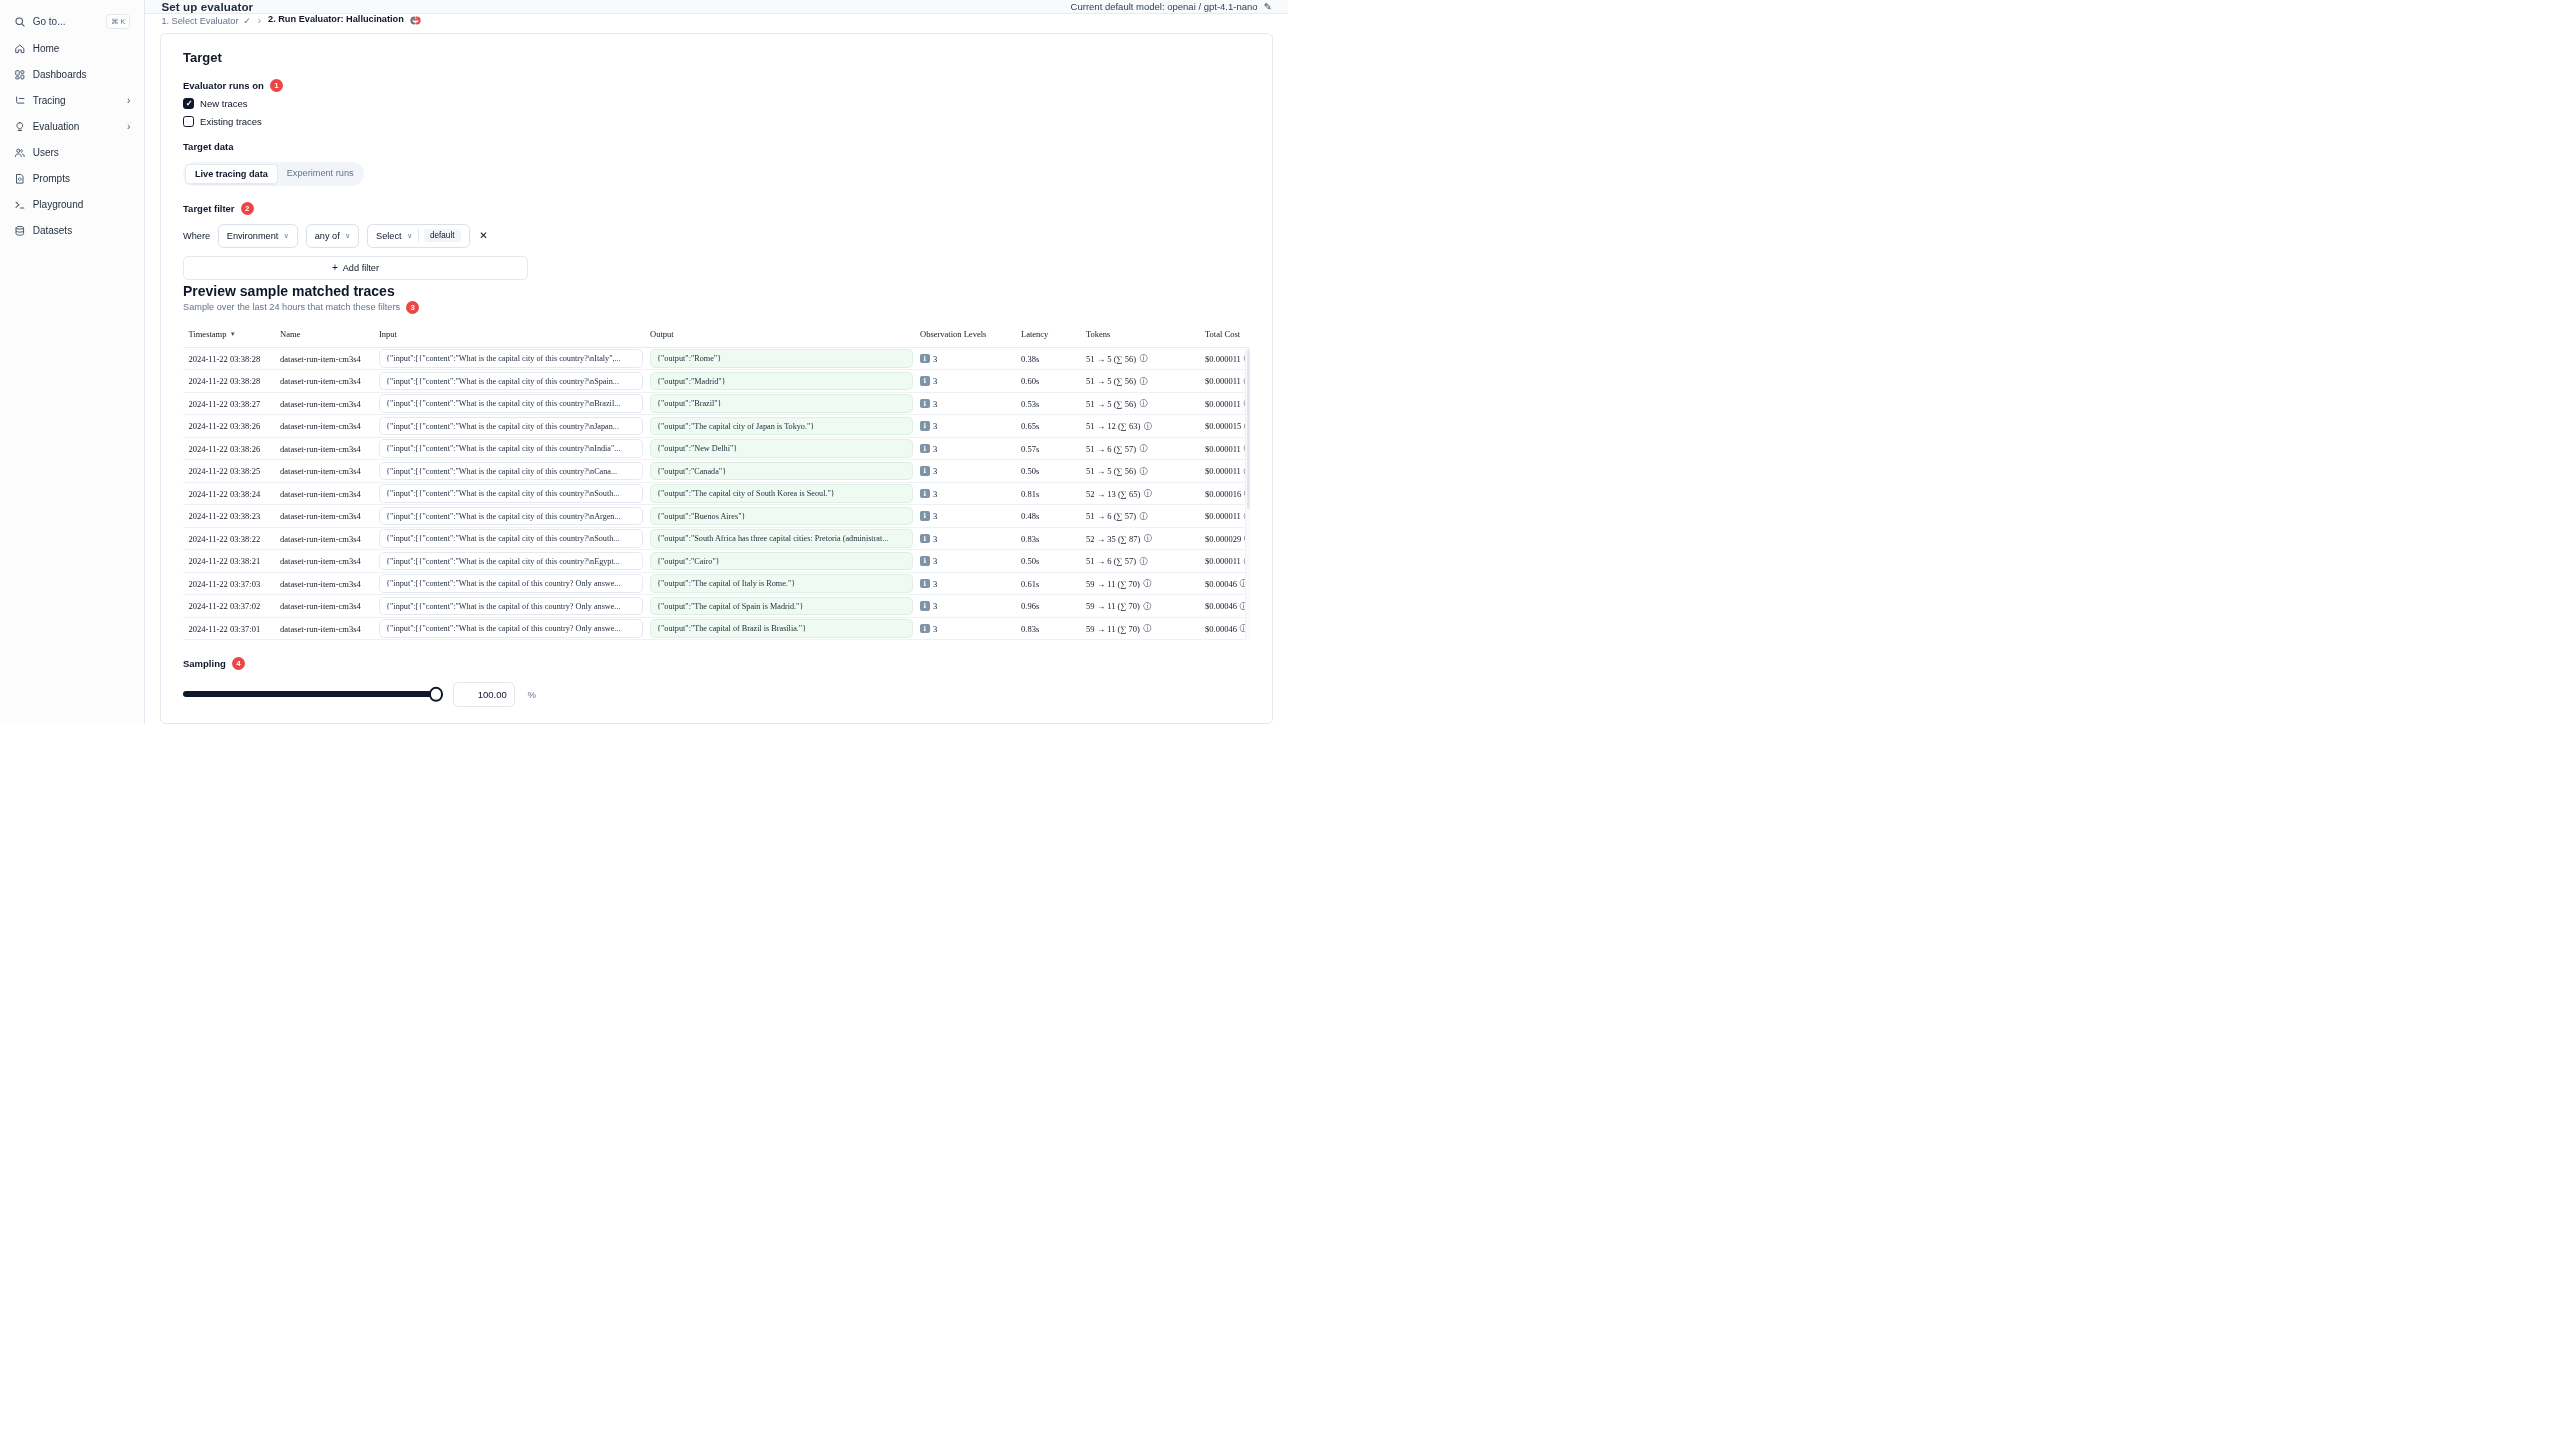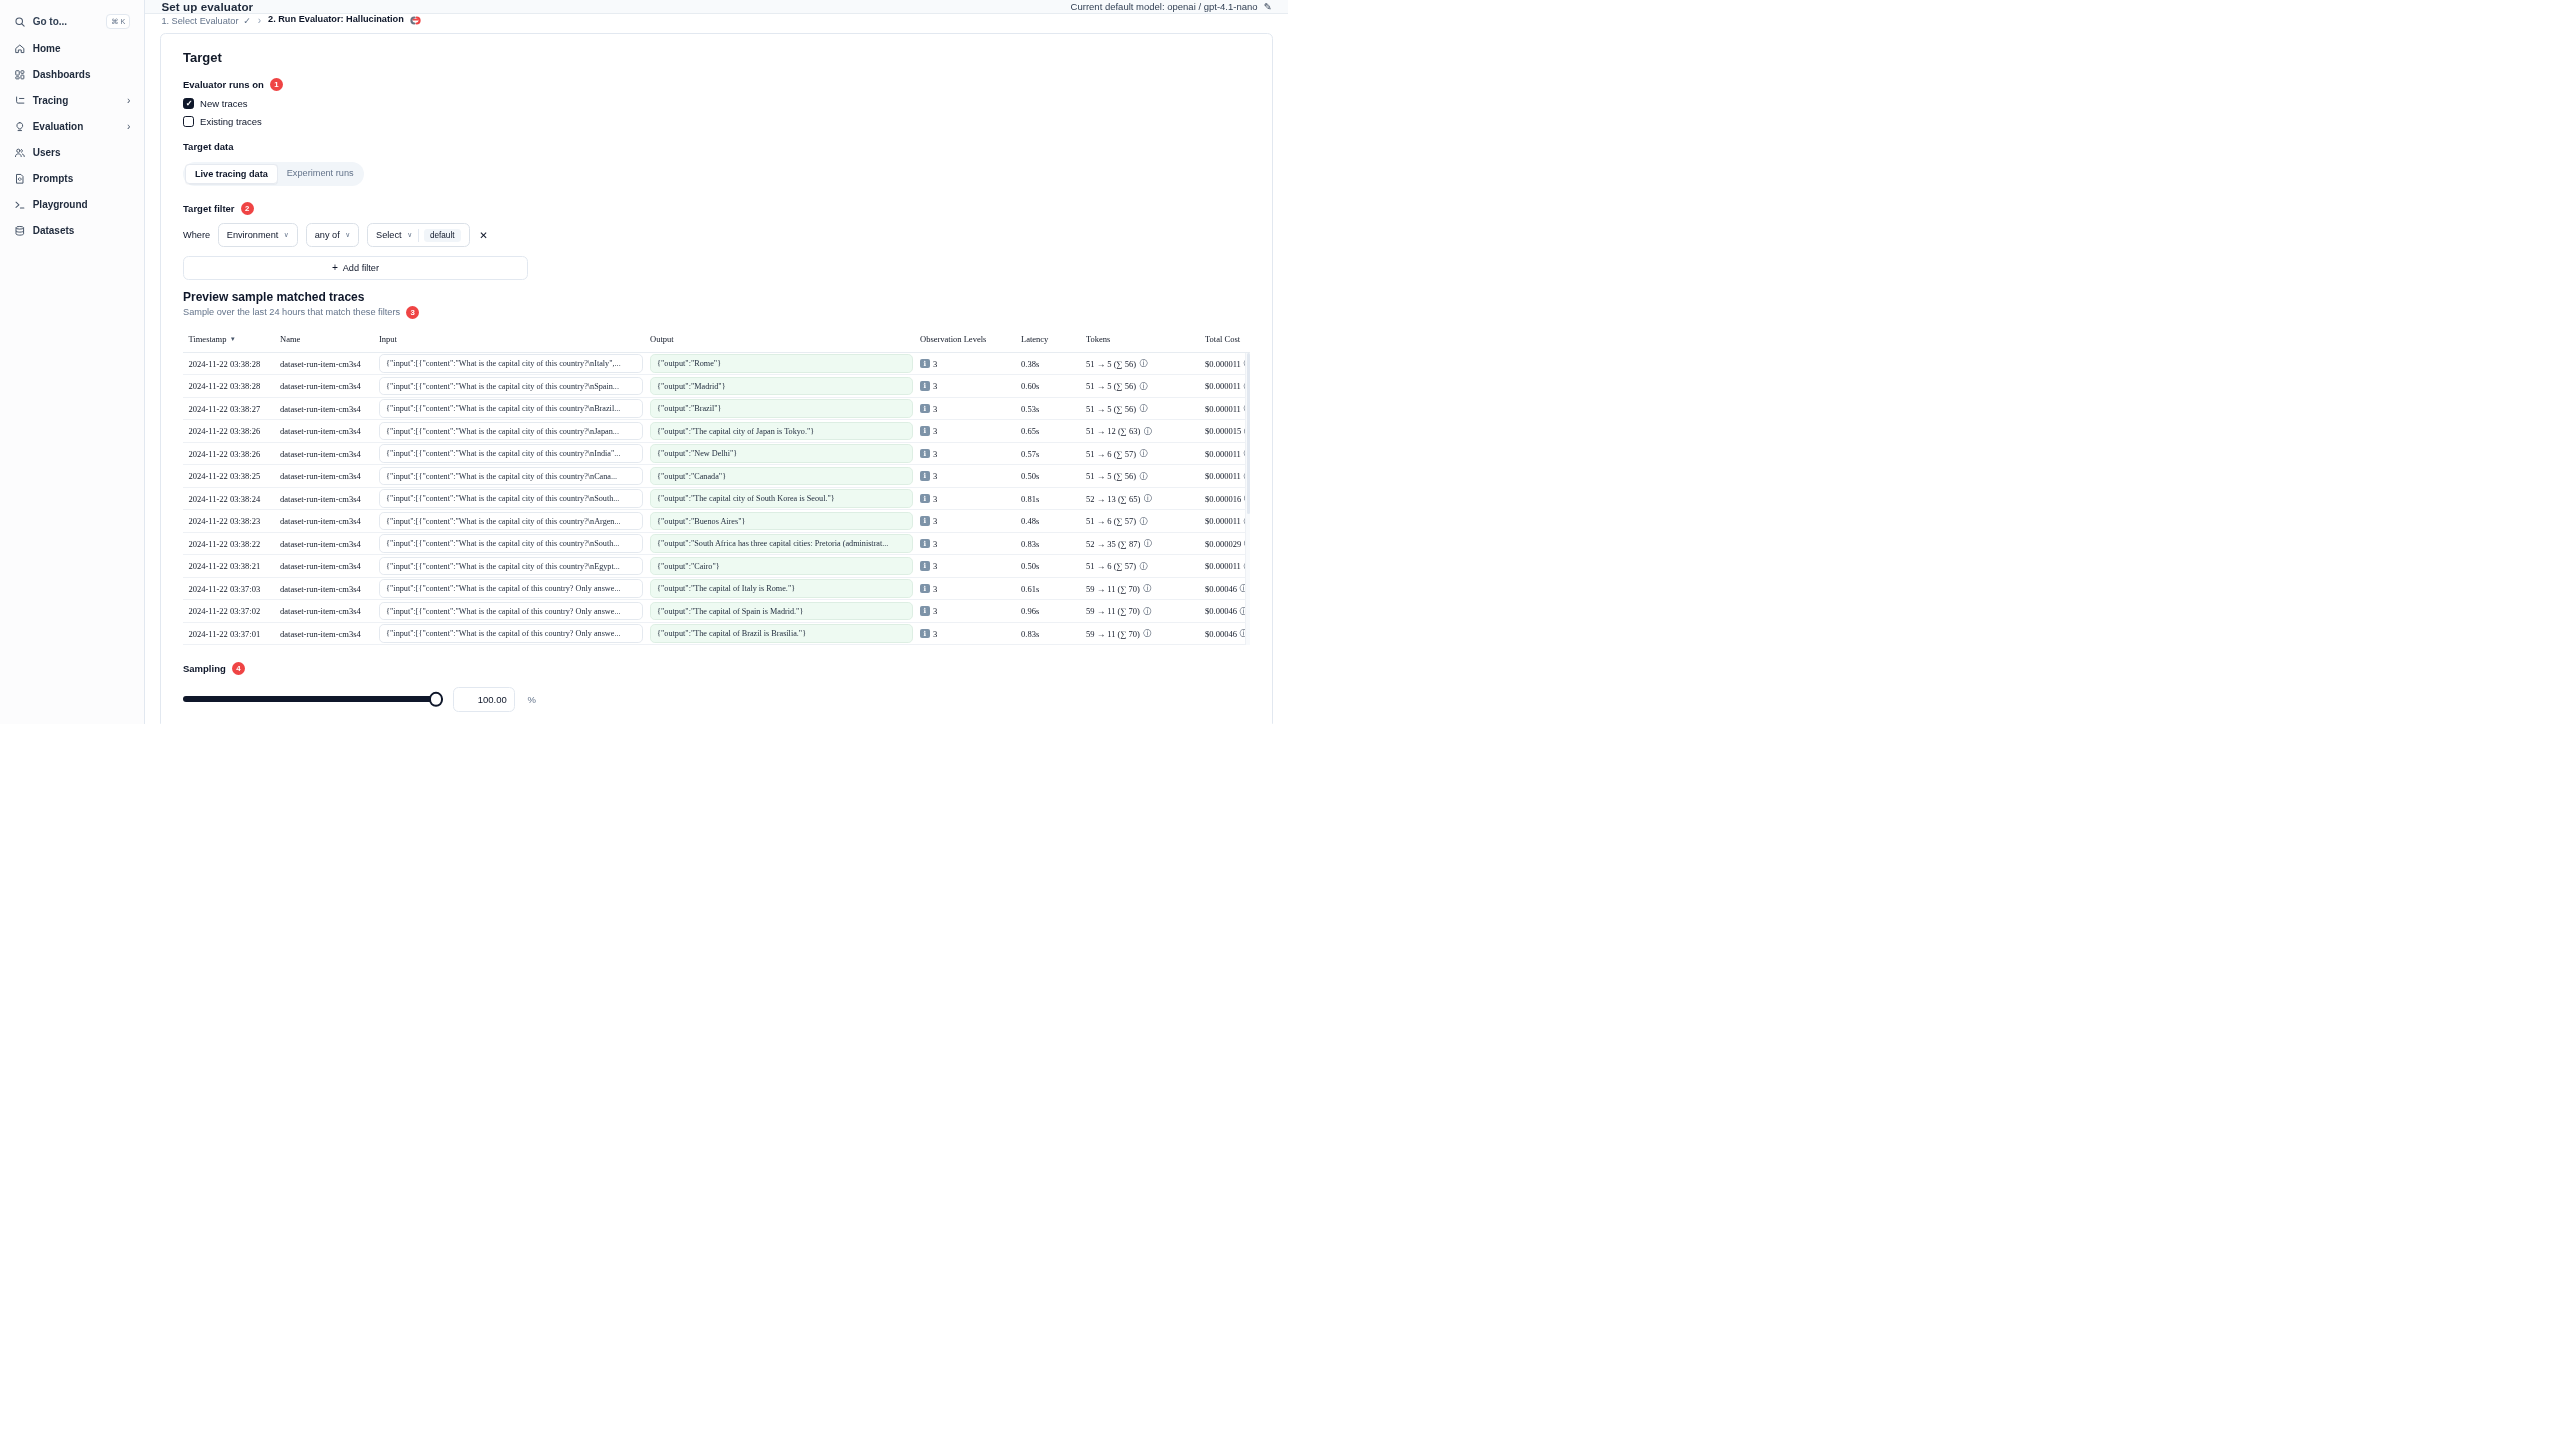--- a/index.html
+++ b/index.html
@@ -4,21 +4,21 @@
 <style>
   * { box-sizing: border-box; margin: 0; padding: 0; }
   html,body { width:1288px; height:724px; overflow:hidden; }
   body { font-family:"Liberation Sans", sans-serif; background:#fff; color:#0f172a; }
   .app { display:flex; width:1288px; height:724px; }
 
   
   .sidebar { width:145px; min-width:145px; height:100%; background:#fcfcfd; border-right:0.7px solid #e2e8f0; padding:9.5px 6.8px; }
   .side-item { display:flex; align-items:center; gap:7.5px; padding:4.8px 6.8px; border-radius:4.1px; color:#1e293b; font-size:10px; cursor:pointer; margin-bottom:4.8px; }
   .side-item svg { flex:0 0 auto; }
-  .side-item .lbl { flex:1 1 auto; white-space:nowrap;font-weight:bold; }
+  .side-item .lbl { flex:1 1 auto; white-space:nowrap; }
   .side-item .chev { color:#475569; font-size:10.2px; }
   .kbd { border:0.7px solid #e2e8f0; background:#fff; border-radius:4.1px; font-size:7.2px; color:#64748b; padding:1.7px 4.1px; white-space:nowrap; }
   .goto { color:#334155; }
 
   
   .main { flex:1 1 auto; display:flex; flex-direction:column; min-width:0; }
   .topbar { height:33px; background:#f8fafc; border-bottom:0.7px solid #e7ecf1; display:flex; align-items:center; justify-content:space-between; padding:0 16.4px; }
   .topbar .title { font-size:11.6px; font-weight:700; color:#1e293b; letter-spacing:0.1px; }
   .model { display:flex; align-items:center; gap:6.1px; font-size:9.5px; color:#334155; }
   .edit-ico { font-size:9.5px; color:#334155; cursor:pointer; }
@@ -48,21 +48,21 @@
   .filter-row { display:flex; align-items:center; gap:7.5px; margin-top:8.2px; font-size:9.2px; color:#0f172a; }
   .select { display:inline-flex; align-items:center; gap:5.5px; border:0.7px solid #dbe1e8; border-radius:5.5px; height:24px; padding:0 8.2px; background:#fff; cursor:pointer; white-space:nowrap; }
   .chev-down { color:#64748b; font-size:6.8px; }
   .sel-divider { width:0.7px; height:12.3px; background:#e2e8f0; }
   .chip { background:#f1f5f9; border-radius:3.4px; font-size:8.2px; padding:2px 6.1px; color:#0f172a; }
   .x-btn { font-size:10.2px; color:#0f172a; cursor:pointer; padding:0 2px; }
 
   .add-filter { margin-top:8.2px; width:345px; height:24px; border:0.7px solid #e2e8f0; border-radius:5.5px; background:#fff; display:flex; align-items:center; justify-content:center; gap:4.8px; font-size:9.2px; color:#0f172a; cursor:pointer; }
   .plus { font-size:10.2px; }
 
-  .preview-title { margin-top:10px; font-size:12px; font-weight:600; }
+  .preview-title { margin-top:3px; font-size:14px; font-weight:600; }
   .preview-sub { margin-top:2px; font-size:9.2px; color:#64748b; display:flex; align-items:center; }
 
   
   .table-clip { margin-top:8.2px; overflow:hidden; position:relative; width:100%; }
   .ttable { width:1118px;font-family:Liberation Serif, serif; }
   .thead { display:flex; height:26px; align-items:center; border-bottom:0.7px solid #e7ecf1; color:#64748b; font-size:9.2px; font-weight:500; }
   .trow { display:flex; height:22.5px; align-items:center; border-bottom:0.7px solid #eef1f5; background:#fff; cursor:pointer; }
   .tc { flex:0 0 auto; white-space:nowrap; overflow:hidden; font-size:8.5px; color:#111827; display:flex; align-items:center; }
   .c-ts  { width:97px; padding-left:5.5px; }
   .c-name{ width:99px; }

